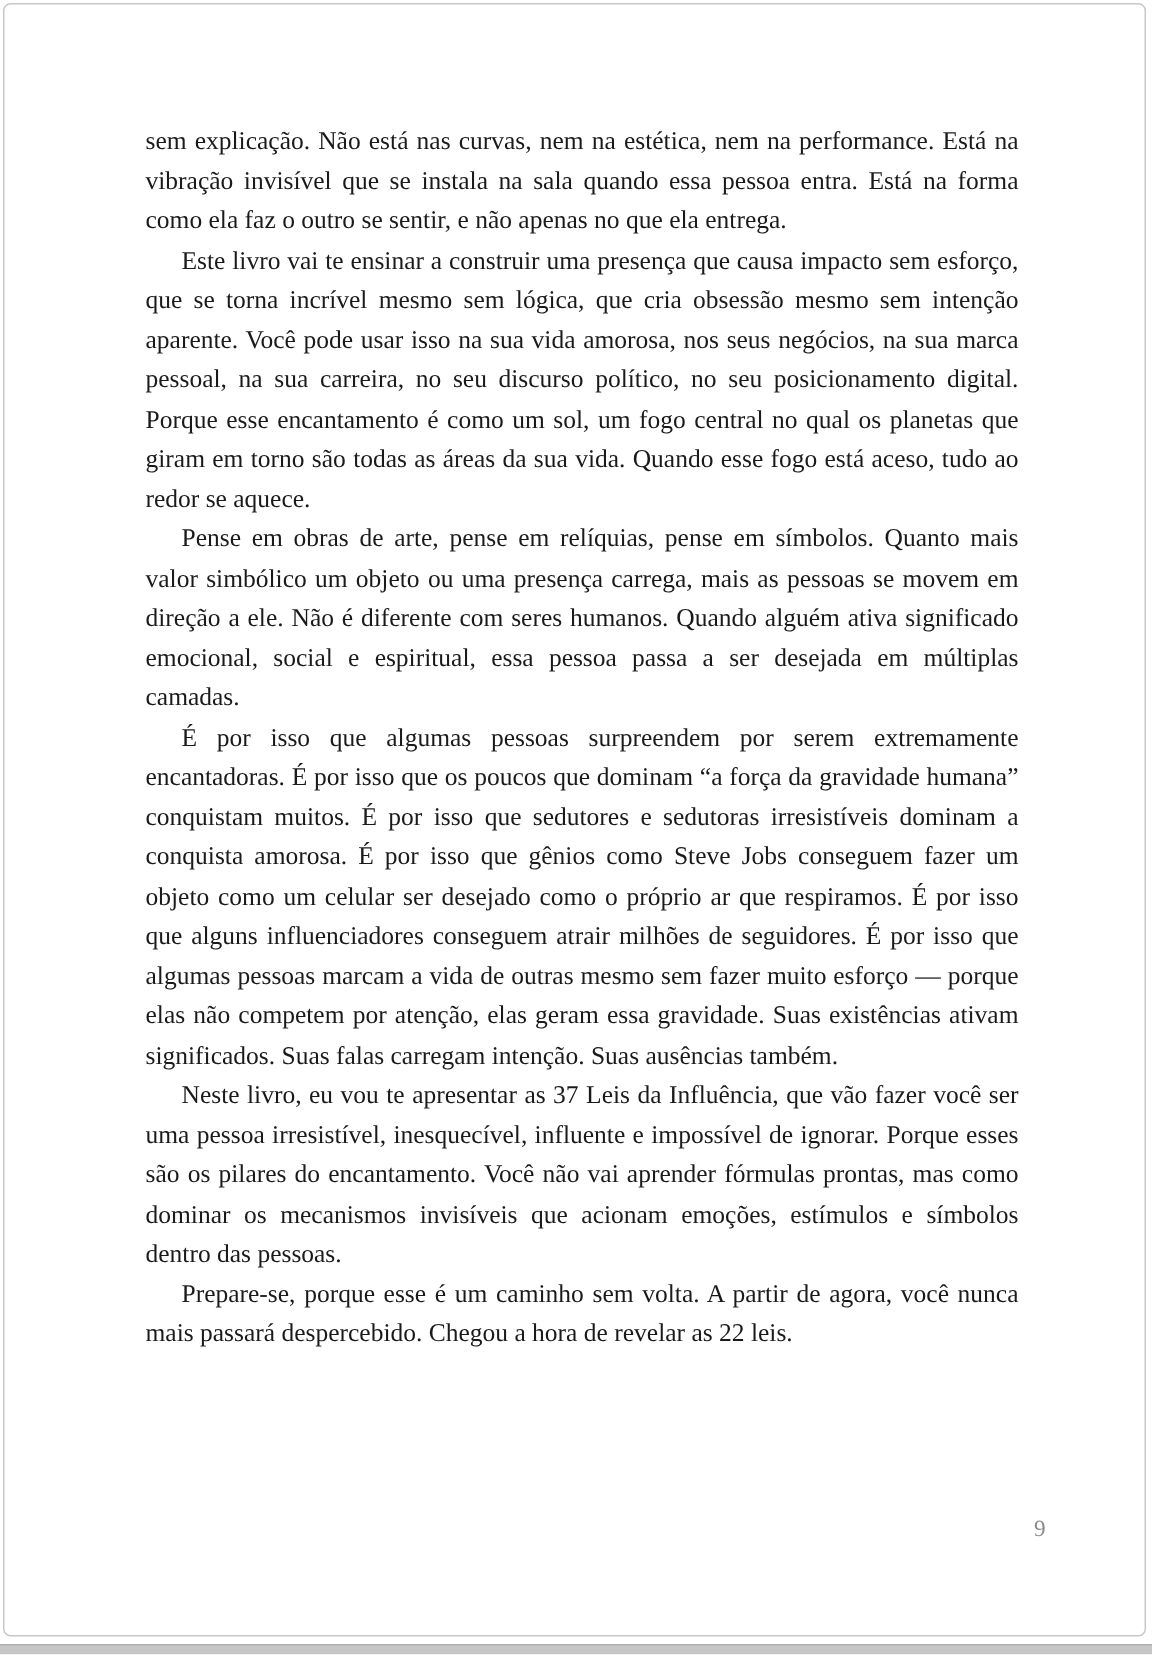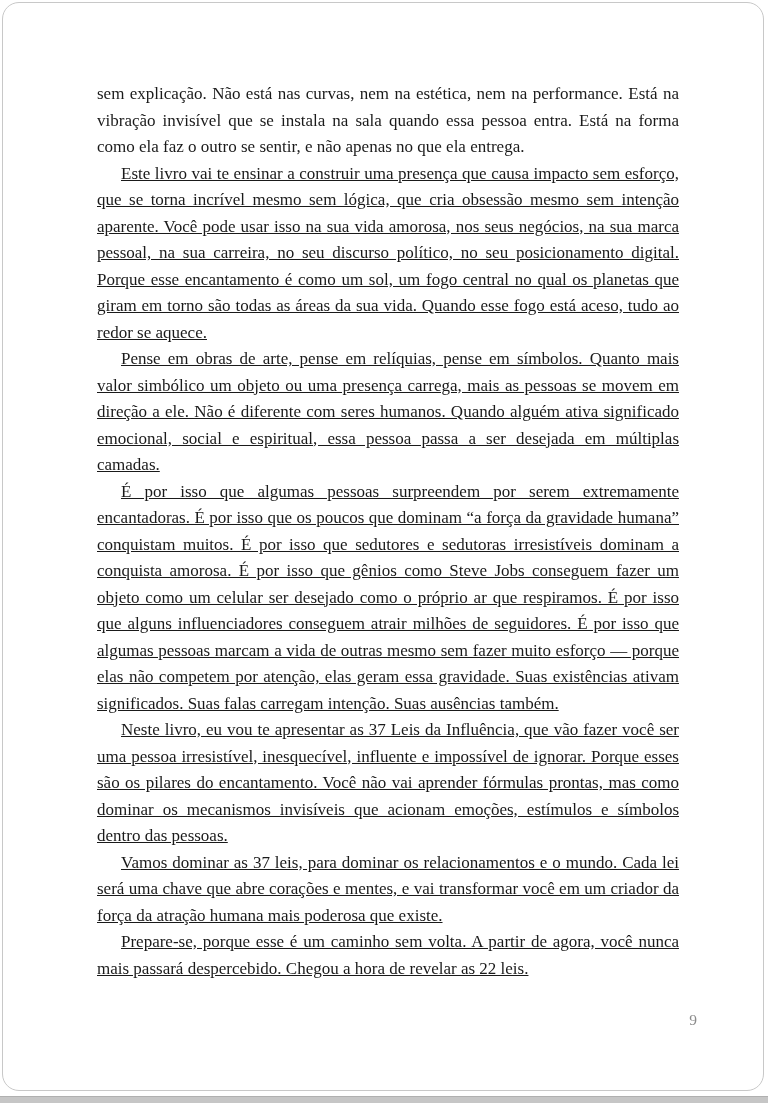--- a/index.html
+++ b/index.html
@@ -15,21 +15,21 @@
     font-family: "Liberation Serif", serif;
   }
   .page {
     position: absolute;
     left: 2px;
     top: 2px;
     width: 762px;
     height: 1089px;
     background: #ffffff;
     border: 1px solid #c8c8c8;
-    border-radius: 17px;
+    border-radius: 5px;
     box-sizing: border-box;
   }
   .page-gap {
     position: absolute;
     left: 0;
     bottom: 0;
     width: 768px;
     height: 6px;
     background: #c6c6c6;
     border-top: 1px solid #b0b0b0;
@@ -43,21 +43,20 @@
     font-size: 17px;
     line-height: 26.5px;
     text-align: justify;
   }
   .text-block p {
     margin: 0;
     padding: 0;
   }
   .text-block p.indent {
     text-indent: 24px;
-    text-decoration: underline;
   }
   .page-number {
     position: absolute;
     top: 1008px;
     left: 0;
     width: 768px;
     box-sizing: border-box;
     padding-right: 74px;
     text-align: right;
     font-size: 15.5px;
@@ -68,21 +67,20 @@
 <body>
 
 <div class="page">
 
   <div class="text-block">
     <p>sem explicação. Não está nas curvas, nem na estética, nem na performance. Está na vibração invisível que se instala na sala quando essa pessoa entra. Está na forma como ela faz o outro se sentir, e não apenas no que ela entrega.</p>
     <p class="indent">Este livro vai te ensinar a construir uma presença que causa impacto sem esforço, que se torna incrível mesmo sem lógica, que cria obsessão mesmo sem intenção aparente. Você pode usar isso na sua vida amorosa, nos seus negócios, na sua marca pessoal, na sua carreira, no seu discurso político, no seu posicionamento digital. Porque esse encantamento é como um sol, um fogo central no qual os planetas que giram em torno são todas as áreas da sua vida. Quando esse fogo está aceso, tudo ao redor se aquece.</p>
     <p class="indent">Pense em obras de arte, pense em relíquias, pense em símbolos. Quanto mais valor simbólico um objeto ou uma presença carrega, mais as pessoas se movem em direção a ele. Não é diferente com seres humanos. Quando alguém ativa significado emocional, social e espiritual, essa pessoa passa a ser desejada em múltiplas camadas.</p>
     <p class="indent">É por isso que algumas pessoas surpreendem por serem extremamente encantadoras. É por isso que os poucos que dominam “a força da gravidade humana” conquistam muitos. É por isso que sedutores e sedutoras irresistíveis dominam a conquista amorosa. É por isso que gênios como Steve Jobs conseguem fazer um objeto como um celular ser desejado como o próprio ar que respiramos. É por isso que alguns influenciadores conseguem atrair milhões de seguidores. É por isso que algumas pessoas marcam a vida de outras mesmo sem fazer muito esforço — porque elas não competem por atenção, elas geram essa gravidade. Suas existências ativam significados. Suas falas carregam intenção. Suas ausências também.</p>
     <p class="indent">Neste livro, eu vou te apresentar as 37 Leis da Influência, que vão fazer você ser uma pessoa irresistível, inesquecível, influente e impossível de ignorar. Porque esses são os pilares do encantamento. Você não vai aprender fórmulas prontas, mas como dominar os mecanismos invisíveis que acionam emoções, estímulos e símbolos dentro das pessoas.</p>
-    <p class="indent">Vamos dominar as 37 leis, para dominar os relacionamentos e o mundo. Cada lei será uma chave que abre corações e mentes, e vai transformar você em um criador da força da atração humana mais poderosa que existe.</p>
     <p class="indent">Prepare-se, porque esse é um caminho sem volta. A partir de agora, você nunca mais passará despercebido. Chegou a hora de revelar as 22 leis.</p>
   </div>
 
   <div class="page-number">9</div>
 
 </div>
 
 <div class="page-gap"></div>
 
 </body></html>

